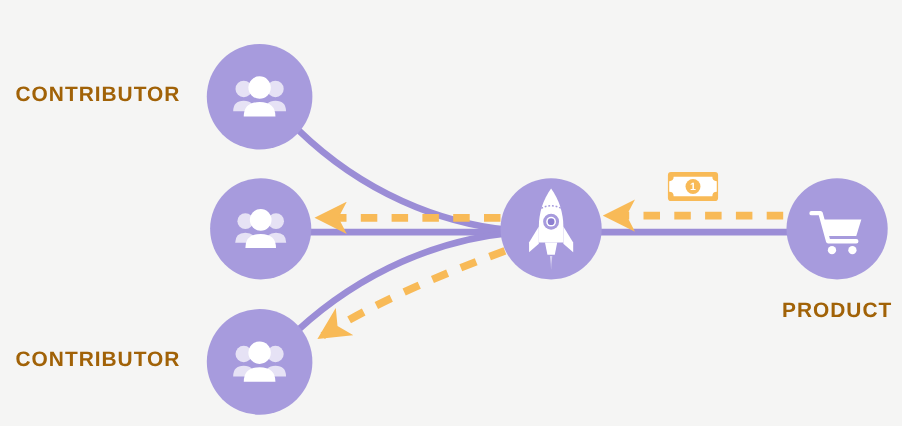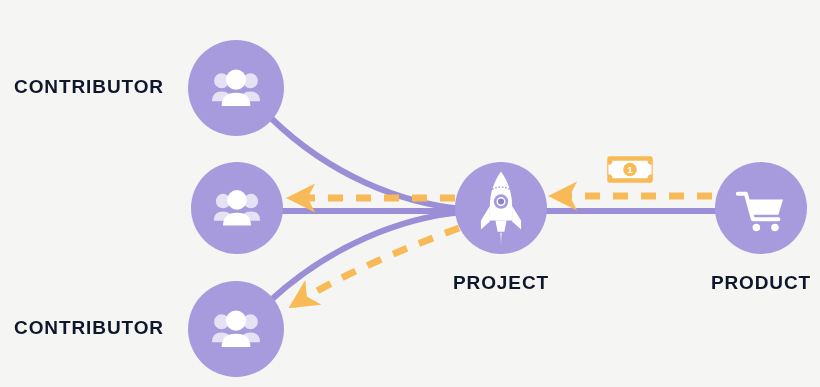--- a/index.html
+++ b/index.html
@@ -25,21 +25,21 @@
   svg.canvas {
     position: absolute;
     left: 0;
     top: 0;
     width: 820px;
     height: 387px;
     display: block;
   }
   .node-label {
     position: absolute;
-    color: #0f172a;
+    color: #a16207;
     font-size: 19px;
     font-weight: bold;
     letter-spacing: 0.9px;
     white-space: nowrap;
     font-family: "Liberation Sans", sans-serif;
   }
   .label-left {
     text-align: right;
   }
   .label-center {
@@ -142,17 +142,16 @@
     <g>
       <use href="#sym-banknote" x="606" y="155" width="48" height="29"></use>
     </g>
   </svg>
 
   <div class="node-label label-left" style="left: 0px; top: 76px; width: 164px;">CONTRIBUTOR</div>
 
 
   <div class="node-label label-left" style="left: 0px; top: 317px; width: 164px;">CONTRIBUTOR</div>
 
-  <div class="node-label label-center" style="left: 421px; top: 272px; width: 160px;">PROJECT</div>
 
   <div class="node-label label-center" style="left: 681px; top: 272px; width: 160px;">PRODUCT</div>
 
 </div>
 
 </body></html>

